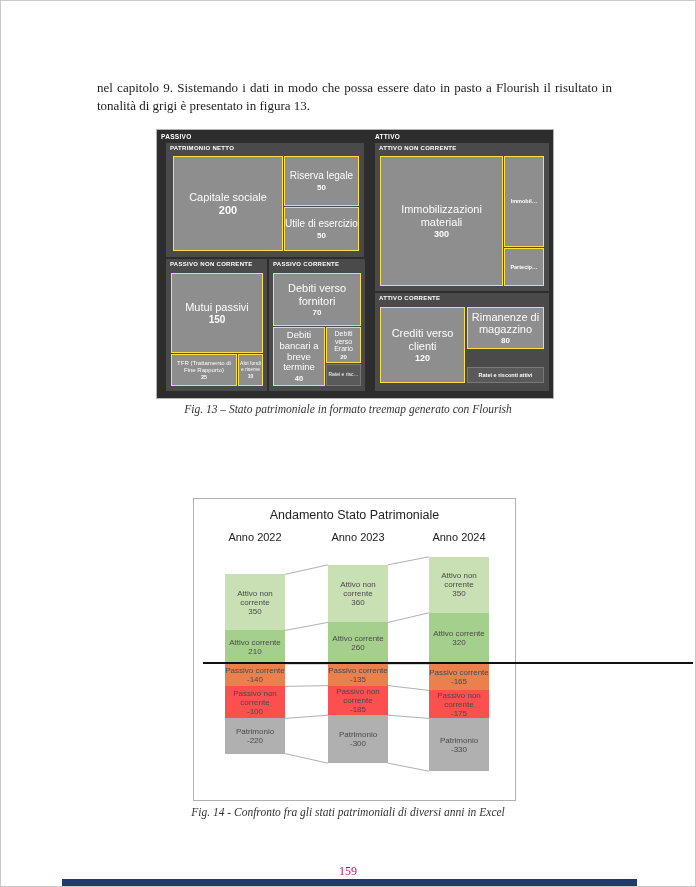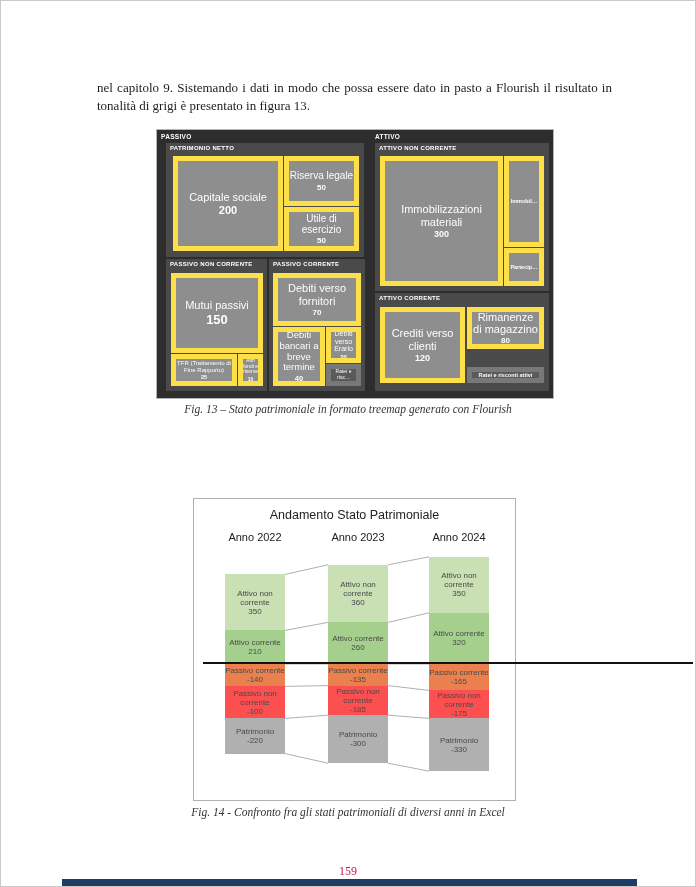--- a/index.html
+++ b/index.html
@@ -22,21 +22,21 @@
   .footer-bar{position:absolute;left:62px;top:879px;width:575px;height:7px;background:#1e3c64;}
 
   
   .treemap{position:absolute;left:156px;top:129px;width:398px;height:270px;
         background:#2d2d2d;border:1px solid #b5b5b5;box-sizing:border-box;
         font-family:"Liberation Sans",sans-serif;color:#fff;}
   .tm-top-hdr{position:absolute;font-size:6.5px;font-weight:bold;letter-spacing:.3px;color:#fff;}
   .tm-sec{position:absolute;background:#4a4a4a;box-sizing:border-box;}
   .tm-sec-hdr{position:absolute;top:2px;left:4px;font-size:6px;font-weight:bold;
         letter-spacing:.3px;color:#fff;white-space:nowrap;}
-  .tm-tile{position:absolute;background:#8e8e8e;box-sizing:border-box;border:5px solid #fde047;
+  .tm-tile{position:absolute;background:#8e8e8e;box-sizing:border-box;border:1px solid #fde047;
         display:flex;flex-direction:column;align-items:center;justify-content:center;
         text-align:center;overflow:hidden;color:#fdfdfd;}
   .tm-tile .nm{line-height:1.12;}
   .tm-tile .vl{font-weight:bold;margin-top:1px;}
   .tm-dark{background:#5a5a5a;border-color:#787878;}
 
   
   .chartbox{position:absolute;left:193px;top:498px;width:323px;height:303px;background:#fff;
         border:1px solid #b0b0b0;box-sizing:border-box;
         font-family:"Liberation Sans",sans-serif;}
@@ -76,21 +76,21 @@
     <div class="tm-tile" style="left:127px;top:77px;width:75px;height:44px;font-size:10px;">
       <span class="nm">Utile di esercizio</span>
       <span class="vl" style="font-size:8px;">50</span>
     </div>
 
     <div class="tm-sec" style="left:9px;top:129px;width:101px;height:132px;">
       <div class="tm-sec-hdr">PASSIVO NON CORRENTE</div>
     </div>
     <div class="tm-tile" style="left:14px;top:143px;width:92px;height:80px;font-size:11px;">
       <span class="nm">Mutui passivi</span>
-      <span class="vl" style="font-size:13px;">150</span>
+      <span class="vl" style="font-size:10px;">150</span>
     </div>
     <div class="tm-tile" style="left:14px;top:224px;width:66px;height:32px;font-size:6px;">
       <span class="nm">TFR (Trattamento di Fine Rapporto)</span>
       <span class="vl" style="font-size:5.5px;">25</span>
     </div>
     <div class="tm-tile" style="left:81px;top:224px;width:25px;height:32px;font-size:5px;">
       <span class="nm">Altri fondi e riserve</span>
       <span class="vl" style="font-size:5px;">10</span>
     </div>
 

